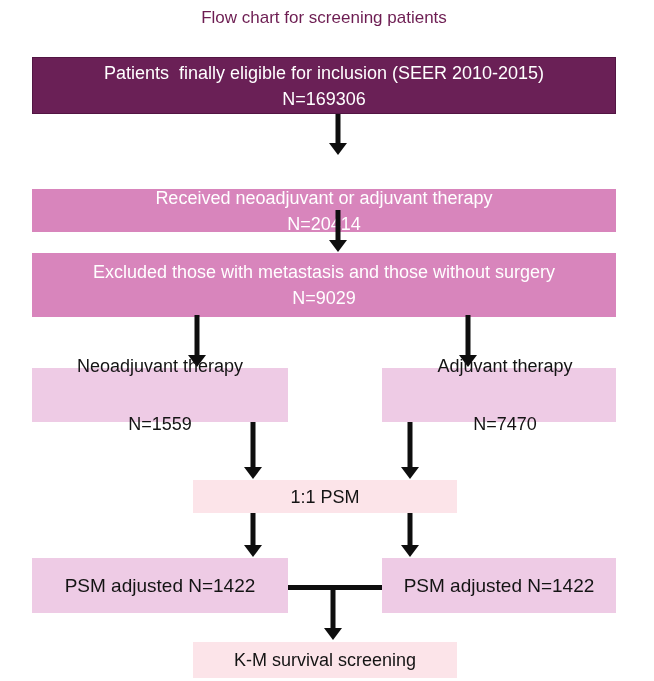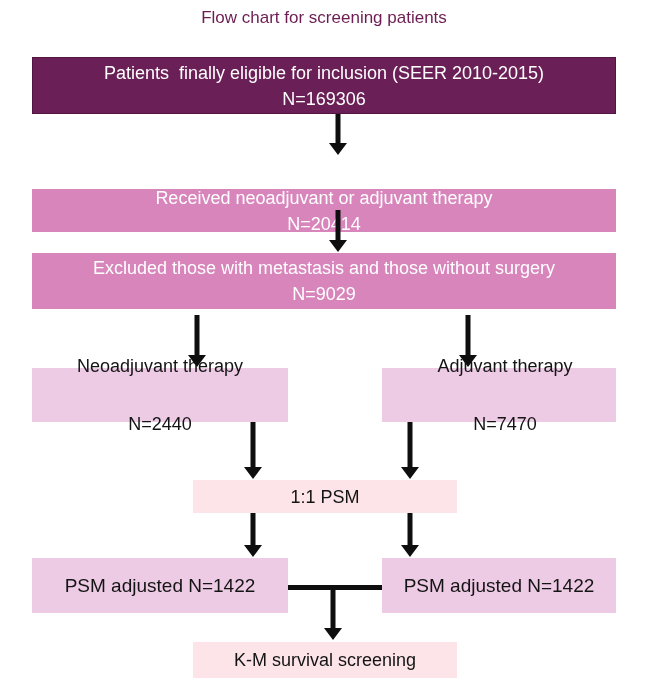--- a/index.html
+++ b/index.html
@@ -104,37 +104,37 @@
   <div class="box pink" style="left:32px; top:157px; width:584px; height:43px;margin-top:32px;">
     <div class="line">Received neoadjuvant or adjuvant therapy</div>
     <div class="line">N=20414</div>
   </div>
 
   <div class="arrow" style="left:329px; top:210px; height:42px;">
     <div class="shaft"></div>
     <div class="head"></div>
   </div>
 
-  <div class="box pink" style="left:32px; top:253px; width:584px; height:56px;">
+  <div class="box pink" style="left:32px; top:253px; width:584px; height:64px;">
     <div class="line">Excluded those with metastasis and those without surgery</div>
     <div class="line">N=9029</div>
   </div>
 
   <div class="arrow" style="left:188px; top:315px; height:52px;">
     <div class="shaft"></div>
     <div class="head"></div>
   </div>
   <div class="arrow" style="left:459px; top:315px; height:52px;">
     <div class="shaft"></div>
     <div class="head"></div>
   </div>
 
   <div class="box light" style="left:32px; top:368px; width:256px; height:54px;">
     <div class="line">Neoadjuvant therapy</div>
-    <div class="line">N=2440</div>
+    <div class="line">N=1559</div>
   </div>
   <div class="box light" style="left:382px; top:368px; width:234px; height:54px;padding-left:12px;">
     <div class="line">Adjuvant therapy</div>
     <div class="line">N=7470</div>
   </div>
 
   <div class="arrow" style="left:244px; top:422px; height:57px;">
     <div class="shaft"></div>
     <div class="head"></div>
   </div>

